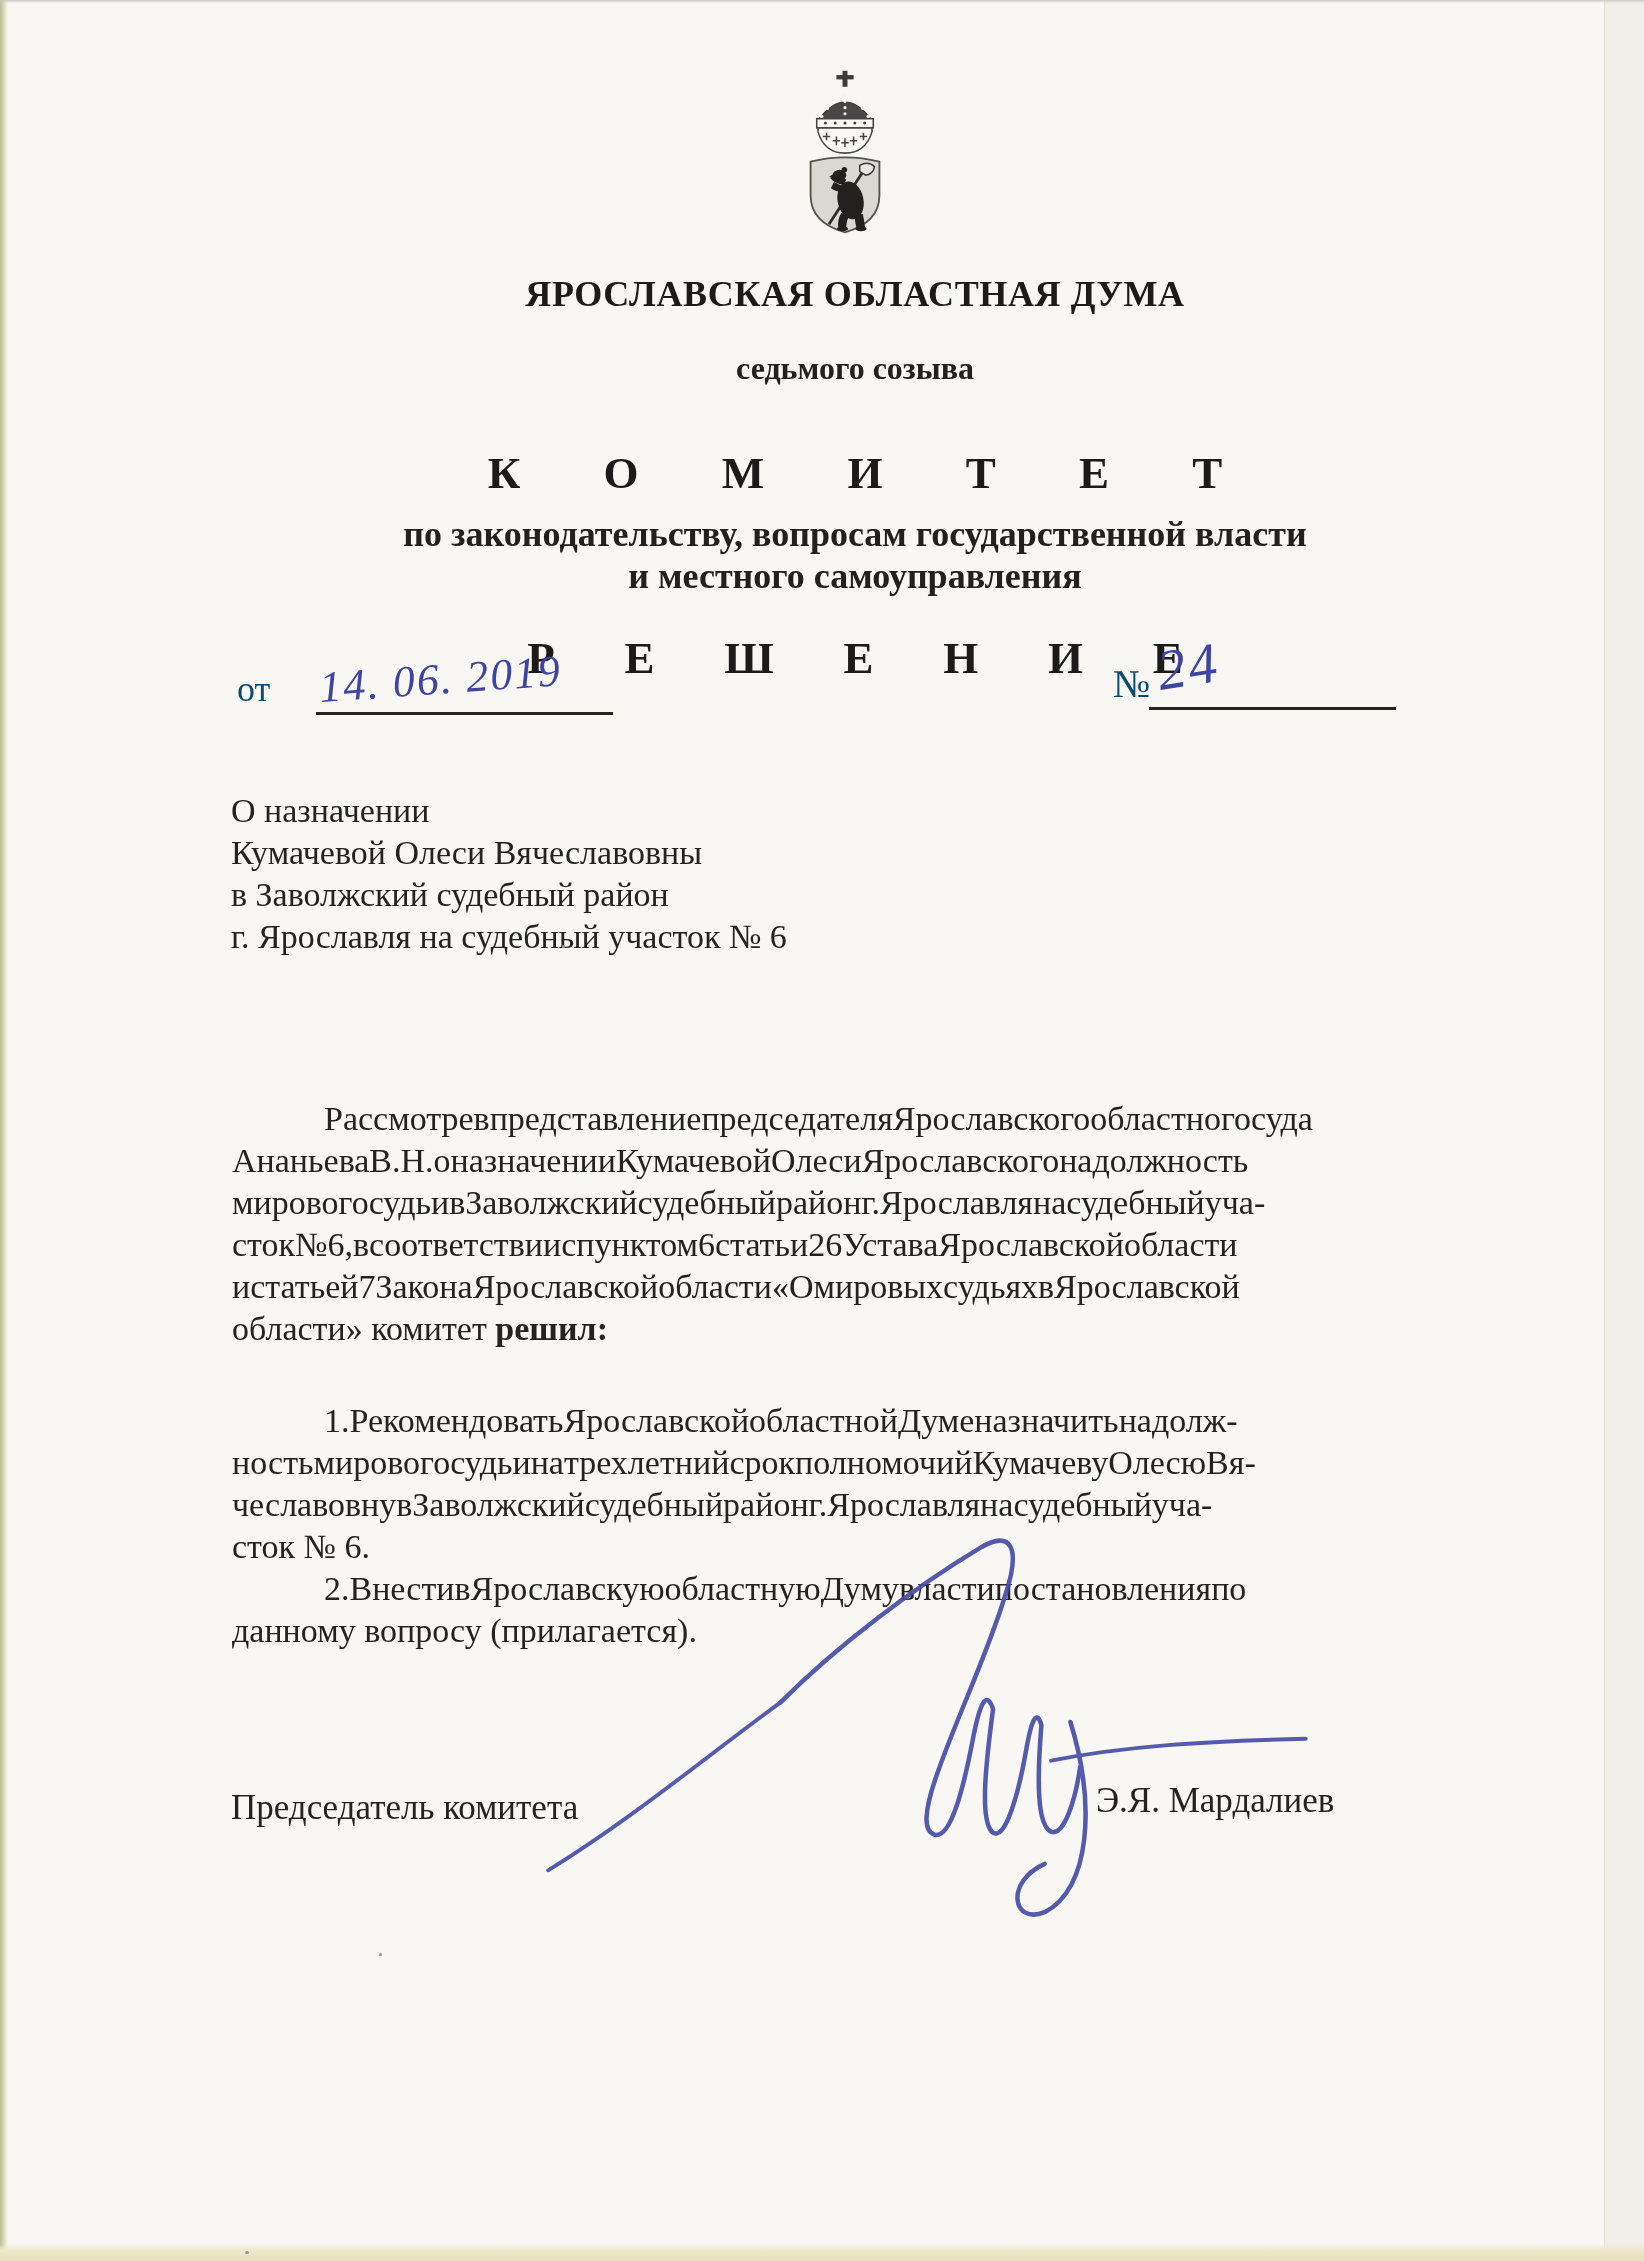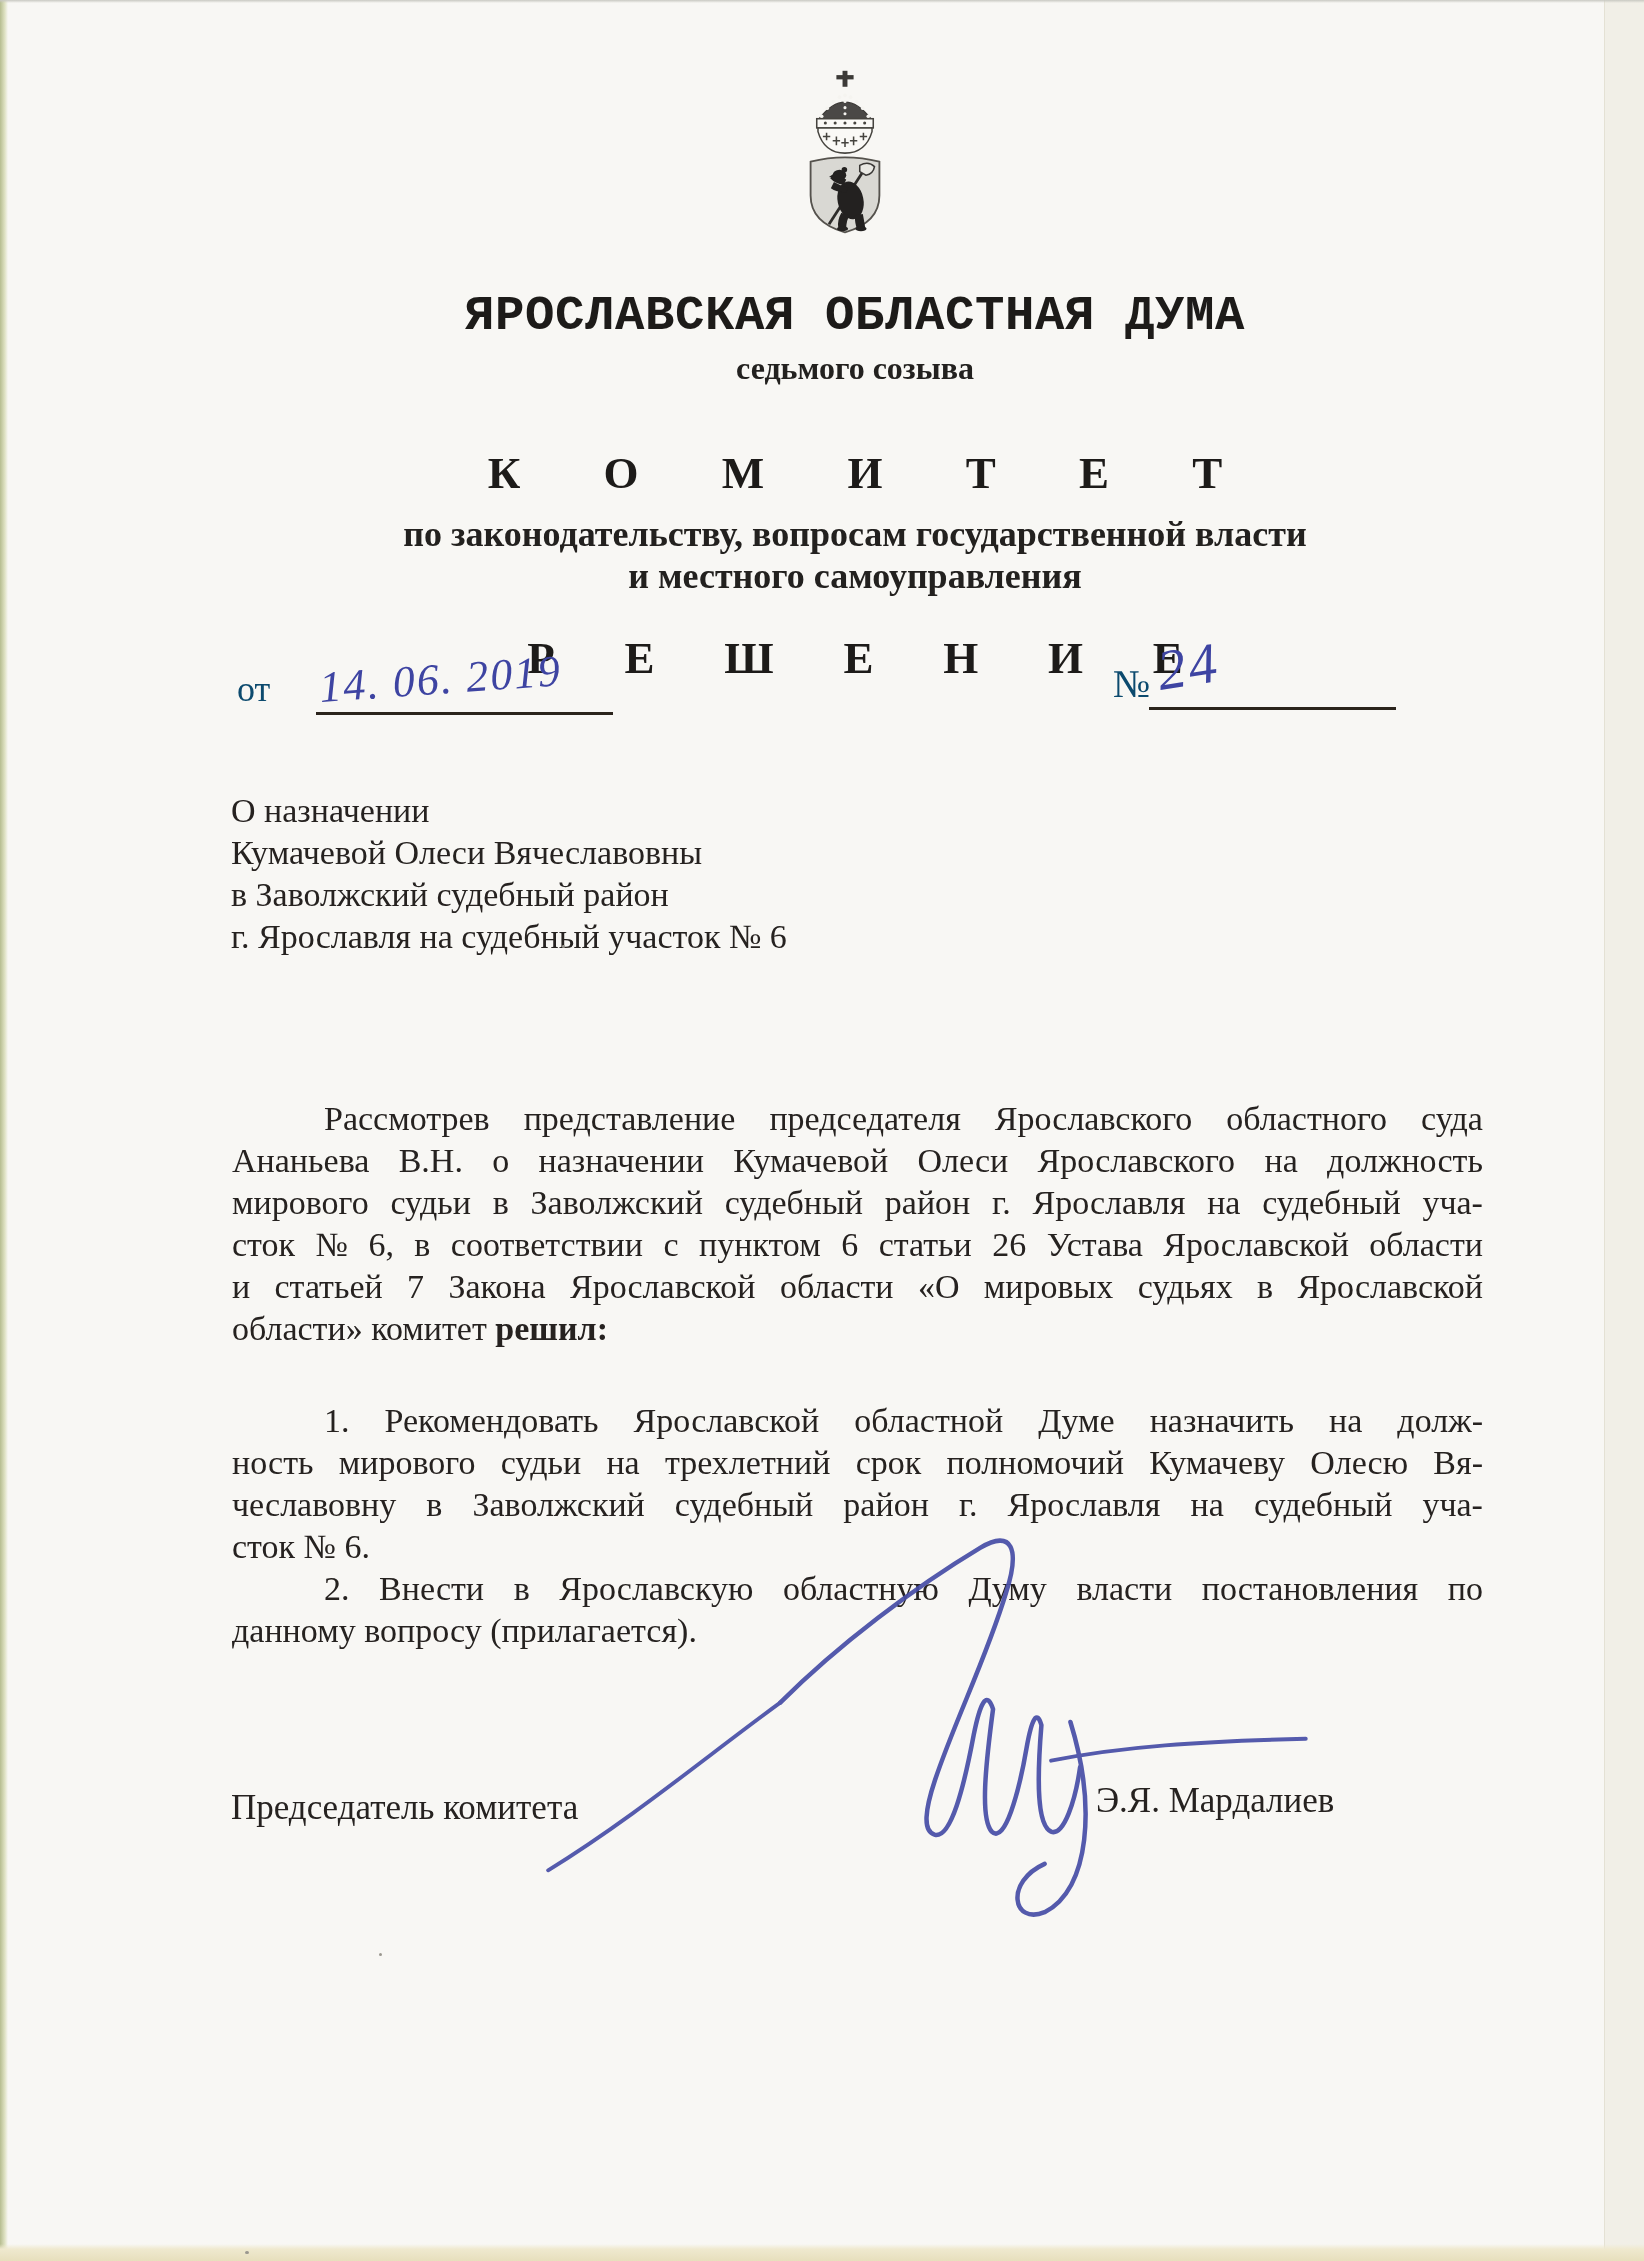--- a/index.html
+++ b/index.html
@@ -17,38 +17,38 @@
   .edge-top{position:absolute;left:0;top:0;width:100%;height:3.2px;
     background:linear-gradient(to bottom,#c9c9c2,rgba(201,201,194,0));}
   .edge-bottom{position:absolute;left:0;bottom:0;width:100%;height:17px;
     background:linear-gradient(to top,#e7dfbc,#efe9cf 70%,rgba(239,233,207,0));}
   .edge-right{position:absolute;right:0;top:0;width:40px;height:100%;
     background:#f1efe7;border-left:0.6px solid #e4e1d4;}
 
   .abs{position:absolute;}
   .center-col{left:223px;width:1264px;text-align:center;line-height:1;}
 
-  .org-name{top:292px;font-size:49px;font-weight:bold;color:#1d1b19;letter-spacing:0.6px;font-family:Liberation Mono, monospace;}
+  .org-name{top:276px;font-size:36px;font-weight:bold;color:#1d1b19;letter-spacing:0.6px;}
   .convocation{top:352px;font-size:32px;font-weight:bold;color:#23211f;}
   .committee{top:451px;font-size:45px;font-weight:bold;letter-spacing:0.8em;color:#1d1b19;text-indent:0.8em;}
   .committee-sub{top:513px;font-size:36px;font-weight:bold;line-height:42px;color:#23211f;}
   .doc-type{top:636px;font-size:45px;font-weight:bold;letter-spacing:0.65em;color:#1d1b19;text-indent:0.65em;}
 
   .label{font-size:36px;line-height:1;color:#0c4a6e;}
   .rule{position:absolute;height:2.6px;background:#2b241c;}
   .hand{font-style:italic;color:#3e44a2;line-height:1;}
   .hand-date{left:321px;top:666px;font-size:44px;letter-spacing:1.9px;transform:rotate(-4deg);transform-origin:left bottom;}
   .hand-num{left:1162px;top:642px;font-size:57px;letter-spacing:2.6px;transform:rotate(-9deg);transform-origin:left bottom;}
 
   .subject{left:231px;top:790px;width:774px;font-size:34px;line-height:42px;text-align:left;}
   .subject div{height:42px;}
 
   .bodytext{left:232px;width:1251px;font-size:34px;line-height:42px;color:#262220;}
   .para{margin:0;}
-  .para .jline{display:flex;justify-content:space-between;height:42px;white-space:nowrap;gap:16px;}
+  .para .jline{display:flex;justify-content:flex-start;height:42px;white-space:nowrap;}
   .para .jline.indent{padding-left:92px;}
   .para .lline{height:42px;white-space:nowrap;}
   .gap-after{margin-bottom:50px;}
   .boldpart{font-weight:bold;margin-left:0.25em;}
 
   .signer-title{left:231px;top:1790px;font-size:35px;line-height:1;}
   .signer-name{left:1096px;top:1783px;width:374px;font-size:35px;line-height:1;text-align:left;}
 
   .emblem{left:802px;top:68px;width:86px;height:169px;}
   .signature{left:503px;top:1509px;width:806px;height:426px;}

